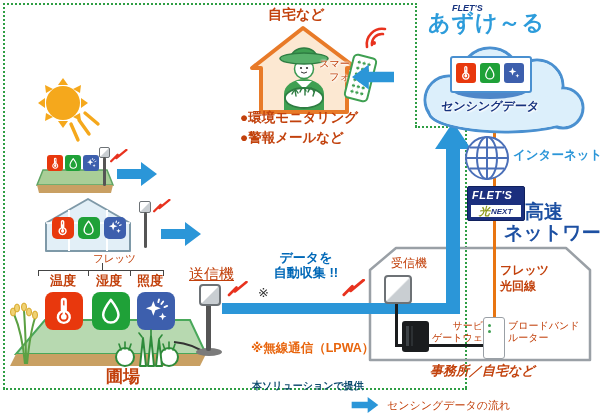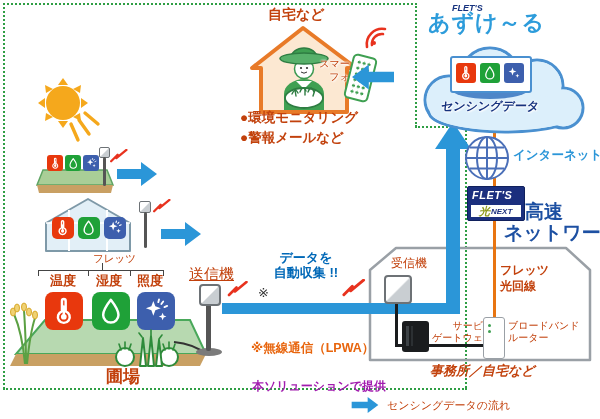--- a/index.html
+++ b/index.html
@@ -368,20 +368,20 @@
     </g>
     <circle cx="10" cy="17" r="2" fill="#e8321e"></circle>
   </svg>
   <svg class="abs" style="left:352px;top:64px;" width="42" height="26" viewBox="0 0 40 24">
     <polygon points="40,7 16,7 16,0 0,12 16,24 16,17 40,17" fill="#2b96d8"></polygon>
   </svg>
   <div class="txt" style="left:240px;top:110px;font-size:13.5px;font-weight:bold;">●環境モニタリング</div>
   <div class="txt" style="left:251px;top:341px;font-size:12.5px;font-weight:600;color:#e8650d;">※無線通信（LPWA）</div>
 
   <div class="txt" style="left:240px;top:130px;font-size:13.5px;font-weight:bold;">●警報メールなど</div>
-  <div class="txt" style="left:252px;top:380px;font-size:12px;font-weight:bold;color:#a21caf;">本ソリューションで提供</div>
+  <div class="txt" style="left:252px;top:380px;font-size:10px;font-weight:bold;color:#0c4a6e;">本ソリューションで提供</div>
 
   <svg class="abs" style="left:347px;top:397px;" width="36" height="16" viewBox="0 0 40 24">
     <polygon points="0,7 24,7 24,0 40,12 24,24 24,17 0,17" fill="#2b96d8"></polygon>
   </svg>
   <div class="txt" style="left:387px;top:399px;font-size:11px;">センシングデータの流れ</div>
 
 </div>
 
 </body></html>

